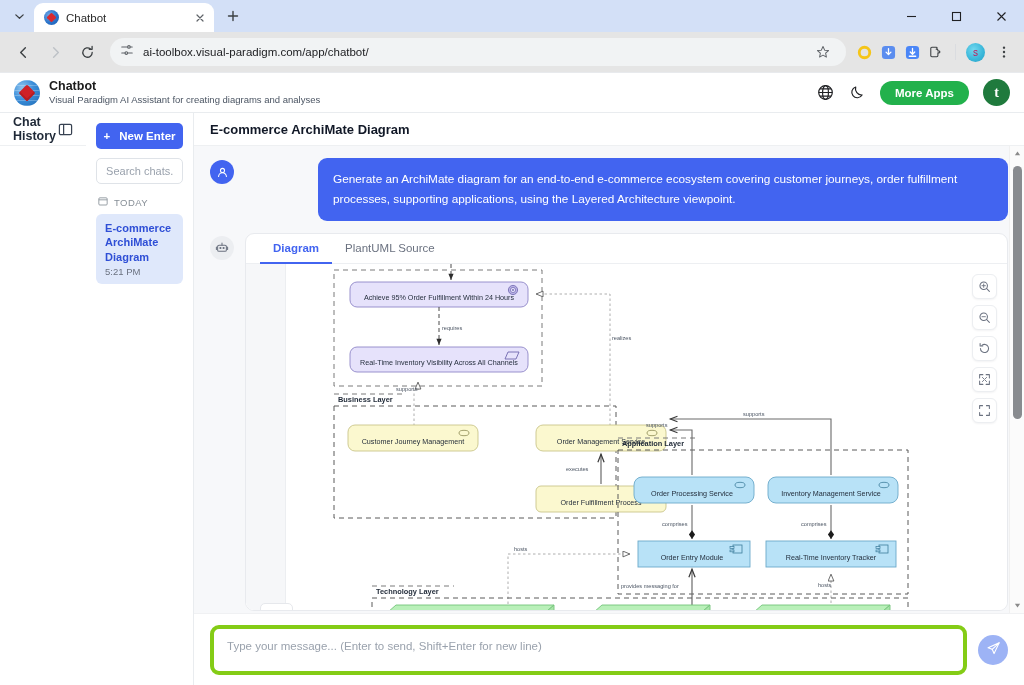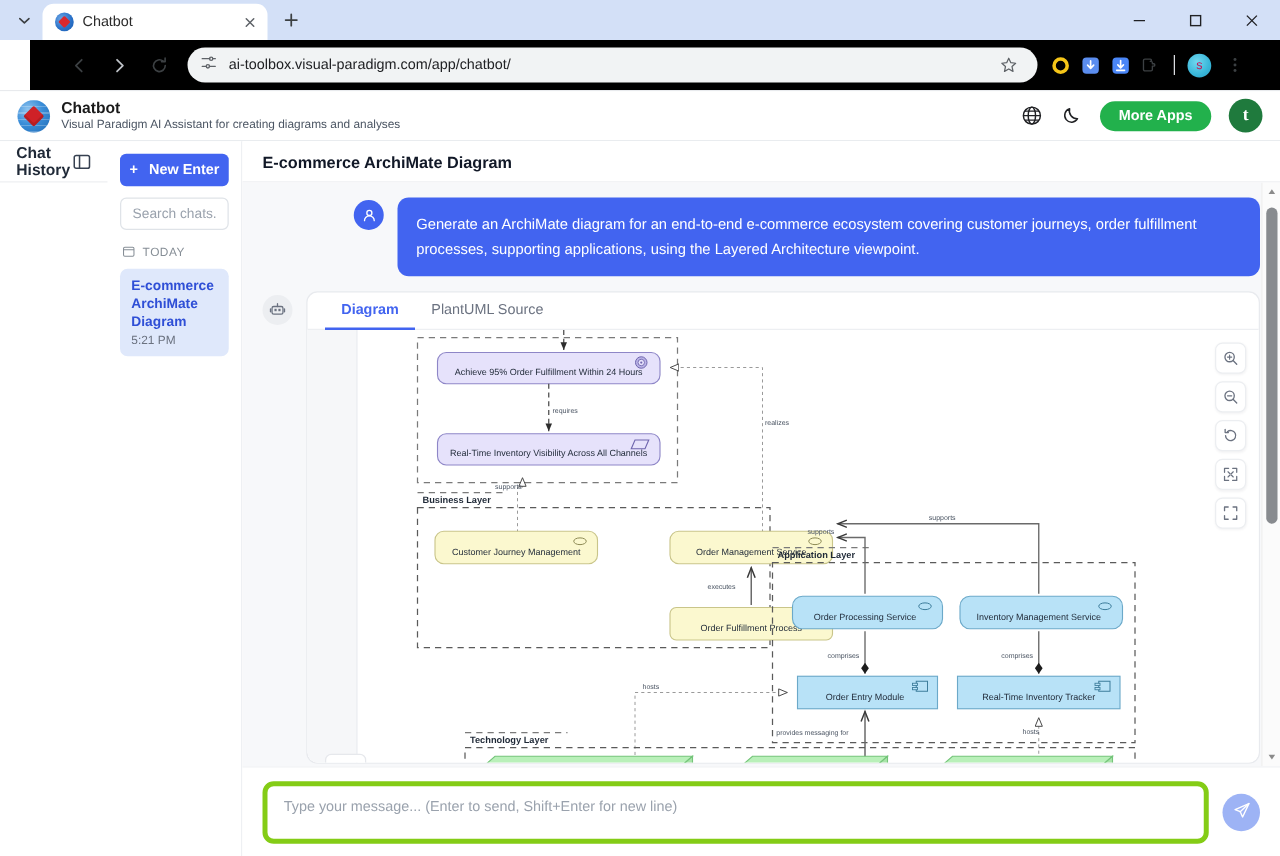--- a/index.html
+++ b/index.html
@@ -43,22 +43,22 @@
     border-radius: 50%; color:#5f6368; font-size: 13px; line-height: 1; }
   .newtab-btn {
     width: 26px; height: 26px; margin: 0 0 3px 6px; display: flex; align-items: center;
     justify-content: center; color: #3c4043; border-radius: 50%;
   }
   .win-controls { margin-left: auto; display: flex; align-items: flex-start; height: 32px; }
   .win-btn { width: 45px; height: 32px; display: flex; align-items: center; justify-content: center;
     color: #202124; }
 
   .toolbar {
-    height: 40px; background: #000000; display: flex; align-items: center;
-    padding: 0 24px; gap: 2px; flex: 0 0 40px; margin-left: 24px;
+    height: 40px; background: #e5e5e5; display: flex; align-items: center;
+    padding: 0 8px; gap: 2px; flex: 0 0 40px;
   }
   .nav-btn {
     width: 30px; height: 30px; border-radius: 50%; display: flex; align-items: center;
     justify-content: center; color: #5f6368; flex: 0 0 30px;
   }
   .nav-btn.disabled { color: #bdc1c6; }
   .omnibox {
     flex: 1; height: 28px; background: #f1f3f4; border-radius: 14px; display: flex;
     align-items: center; padding: 0 10px; gap: 9px; margin: 0 6px; min-width: 0;
   }
@@ -163,21 +163,21 @@
   }
   .main-title { font-size: 13px; font-weight: bold; color: #111827; }
 
   .conversation {
     flex: 1; background: #f7f8fa; position: relative; overflow: hidden;
     display: flex; flex-direction: column;
   }
   .conv-scroll { flex: 1; padding: 12px 16px 0 16px; overflow: hidden; position: relative; }
 
   .msg-row { display: flex; gap: 11px; align-items: flex-start; }
-  .msg-row.user { justify-content: flex-end; }
+  .msg-row.user { justify-content: space-between; }
   .av-user {
     width: 24px; height: 24px; border-radius: 50%; background: #4264f0; flex: 0 0 24px;
     display: flex; align-items: center; justify-content: center; margin-top: 2px;
   }
   .bubble-user {
     background: #4264f0; color: #ffffff; border-radius: 9px; padding: 11px 15px;
     font-size: 11.8px; line-height: 1.72; flex: 1; max-width: 690px;
   }
   .av-bot {
     width: 24px; height: 24px; border-radius: 50%; background: #eceef1; flex: 0 0 24px;

